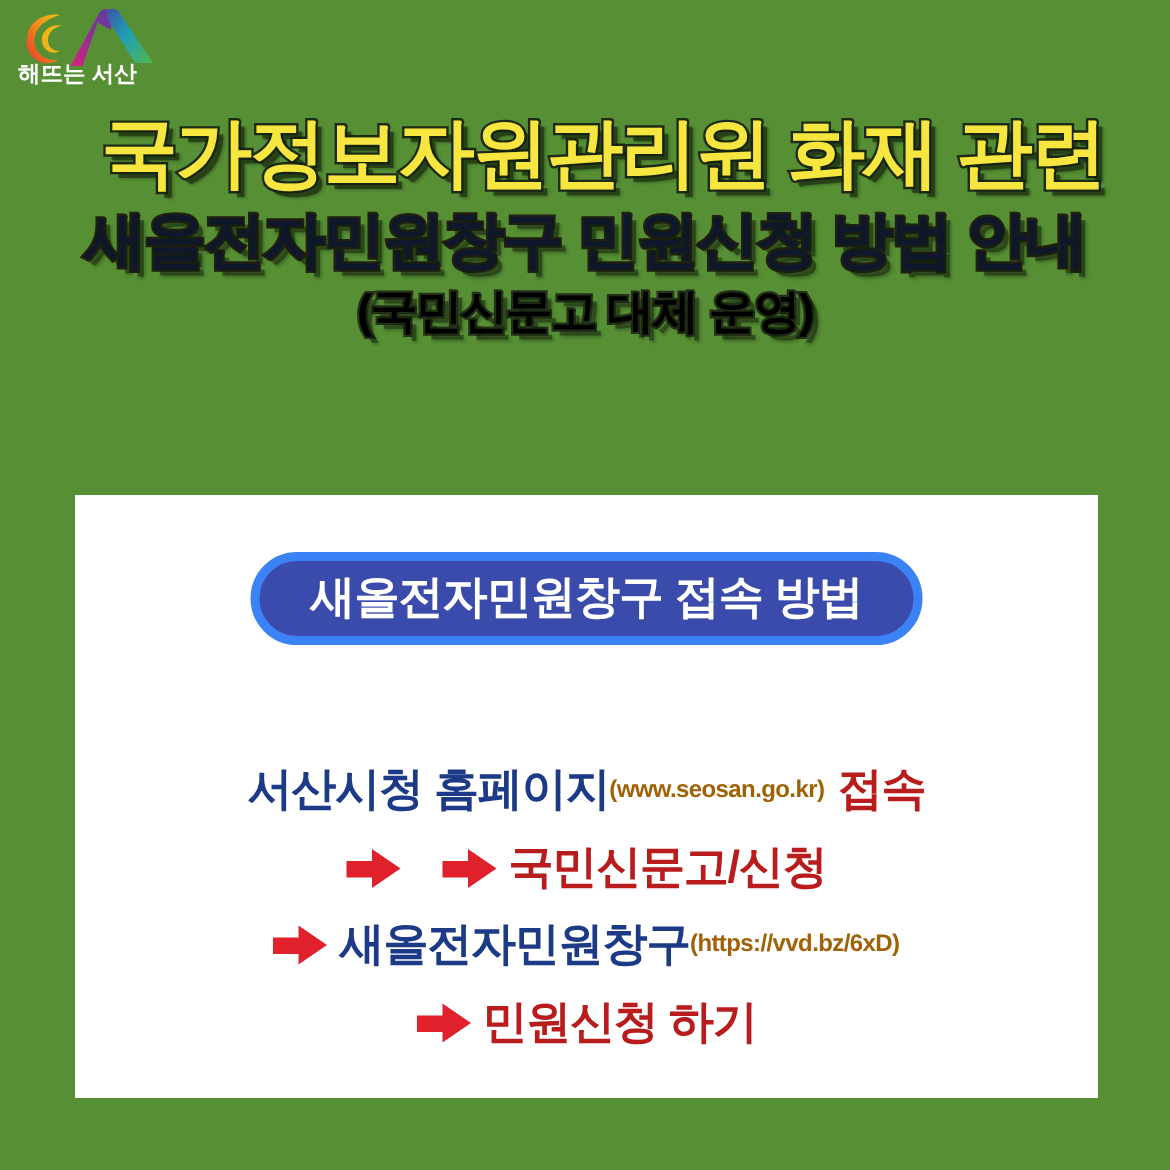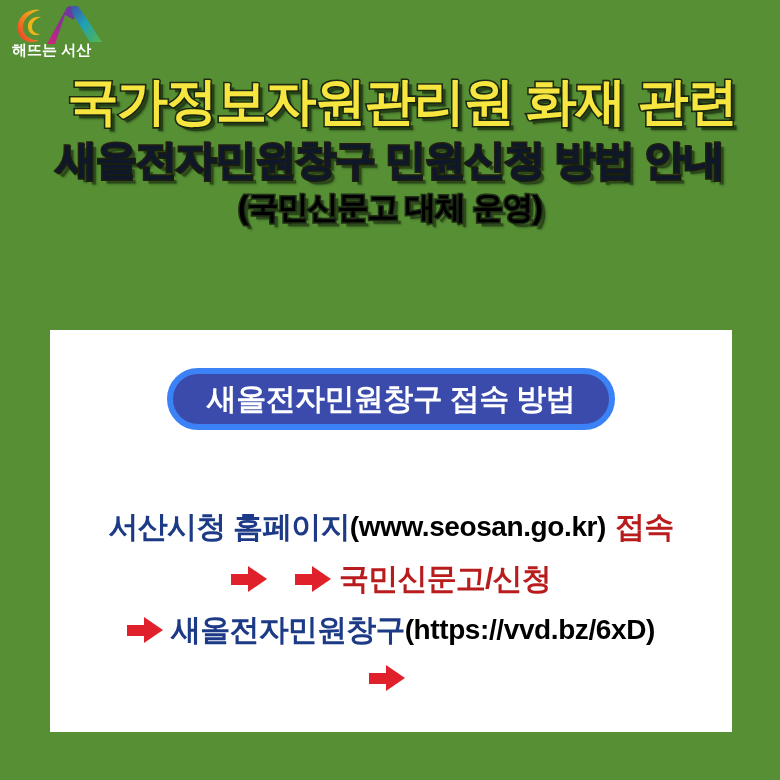--- a/index.html
+++ b/index.html
@@ -167,23 +167,23 @@
     color: #1d3a86;
     letter-spacing: -0.8px;
   }
   .txt-dark {
     font-size: 30px;
     font-weight: 800;
     color: #b91c1c;
     letter-spacing: -0.8px;
   }
   .txt-url {
-    font-size: 28px;
+    font-size: 16px;
     font-weight: 700;
-    color: #000000;
+    color: #a16207;
     letter-spacing: -0.4px;
   }
   .gap-sm { display: inline-block; width: 9px; }
   .gap-md { display: inline-block; width: 20px; }
 
   
   .arrow {
     display: inline-block;
     position: relative;
     width: 36px;
@@ -287,18 +287,19 @@
         </span>
         <span class="txt-navy">새올전자민원창구</span>
         <span class="txt-url">(https://vvd.bz/6xD)</span>
       </div>
 
       <div class="step-line">
         <span class="arrow">
           <span class="shaft"></span>
             <span class="head"></span>
         </span>
+        <span class="txt-dark">민원신청 하기</span>
       </div>
 
     </div>
   </div>
 
 </div>
 
 </body></html>

